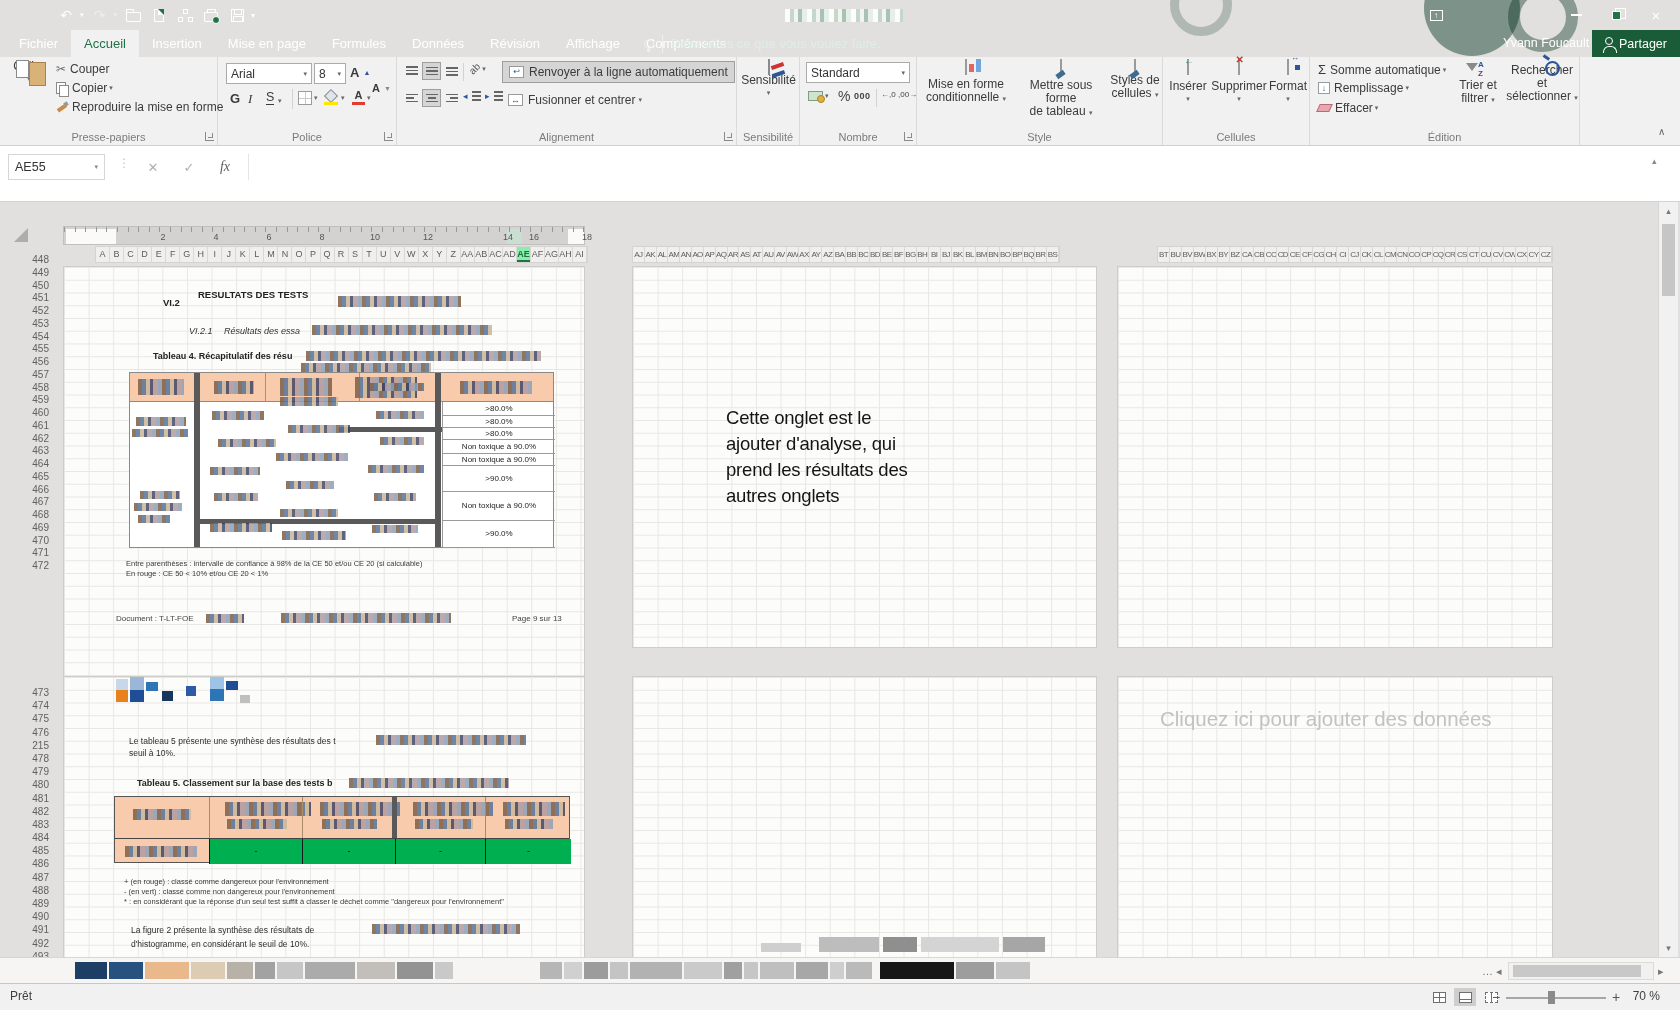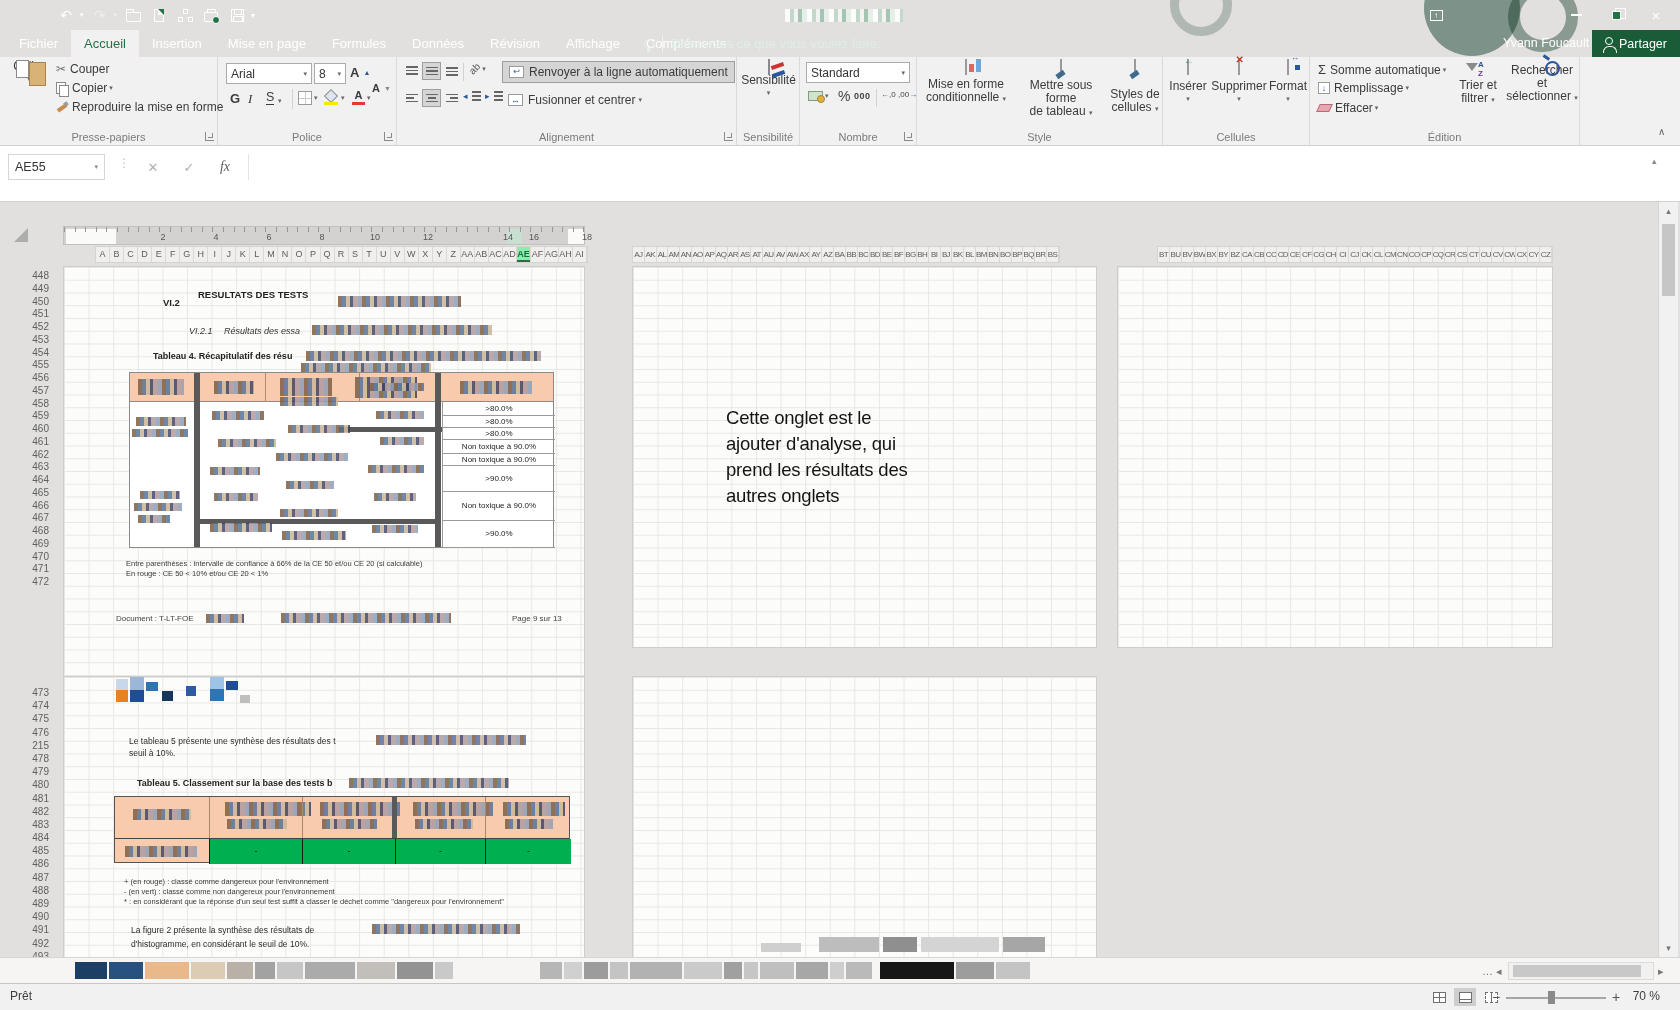--- a/index.html
+++ b/index.html
@@ -478,21 +478,21 @@
         <div class="lbl" style="margin-top:4px;">Mise en forme</div>
         <div class="lbl"><span>conditionnelle</span> <span class="car" style="display:inline;">▾</span></div>
       </div>
       <div class="bigbtn" style="left:96px;top:3px;width:96px;">
         <span class="ic-ft"></span>
         <div class="lbl" style="margin-top:5px;">Mettre sous forme</div>
         <div class="lbl"><span>de tableau</span> <span class="car" style="display:inline;">▾</span></div>
       </div>
       <div class="bigbtn" style="left:192px;top:3px;width:52px;">
         <span class="ic-cs"></span>
-        <div class="lbl" style="margin-top:14px;">Styles de</div>
+        <div class="lbl" style="margin-top:0;">Styles de</div>
         <div class="lbl"><span>cellules</span> <span class="car" style="display:inline;">▾</span></div>
       </div>
       <div class="rgl">Style</div>
     </div>
 
     <div class="rg" style="left:1163px;width:147px;">
       <div class="bigbtn" style="left:2px;top:3px;width:46px;">
         <span class="ic-cell"><span class="ov" style="left:-4px;top:-4px;color:#2e8f85;">←</span></span>
         <div class="lbl" style="margin-top:6px;">Insérer</div><span class="car">▾</span>
       </div>
@@ -675,21 +675,21 @@
         <div class="colcell">CS</div>
         <div class="colcell">CT</div>
         <div class="colcell">CU</div>
         <div class="colcell">CV</div>
         <div class="colcell">CW</div>
         <div class="colcell">CX</div>
         <div class="colcell">CY</div>
         <div class="colcell">CZ</div>
       </div>
 
-    <div class="rowgut" style="top:68px;">
+    <div class="rowgut" style="top:52px;">
         <div class="rowcell">448</div>
         <div class="rowcell">449</div>
         <div class="rowcell">450</div>
         <div class="rowcell">451</div>
         <div class="rowcell">452</div>
         <div class="rowcell">453</div>
         <div class="rowcell">454</div>
         <div class="rowcell">455</div>
         <div class="rowcell">456</div>
         <div class="rowcell">457</div>
@@ -784,21 +784,21 @@
           <div class="px" style="left: 150px; top: 136px; width: 58px; height: 8px;"></div>
           <div class="px" style="left: 152px; top: 158px; width: 64px; height: 9px;"></div>
           <div class="px" style="left: 240px; top: 10px; width: 54px; height: 8px;"></div>
           <div class="px" style="left: 246px; top: 38px; width: 48px; height: 8px;"></div>
           <div class="px" style="left: 250px; top: 64px; width: 44px; height: 8px;"></div>
           <div class="px" style="left: 238px; top: 92px; width: 56px; height: 8px;"></div>
           <div class="px" style="left: 244px; top: 120px; width: 42px; height: 8px;"></div>
           <div class="px" style="left: 242px; top: 152px; width: 46px; height: 8px;"></div>
         </div>
 
-      <div class="pc fn" style="left:62px;top:292px;">Entre parenthèses : intervalle de confiance à 66% de la CE 50 et/ou CE 20 (si calculable)</div>
+      <div class="pc fn" style="left:62px;top:292px;">Entre parenthèses : intervalle de confiance à 98% de la CE 50 et/ou CE 20 (si calculable)</div>
       <div class="pc fn" style="left:62px;top:302px;">En rouge : CE 50 &lt; 10% et/ou CE 20 &lt; 1%</div>
       <div class="pc ftr" style="left:52px;top:347px;">Document : T-LT-FOE</div>
       <div class="px" style="left:142px;top:347px;width:38px;height:9px;"></div>
       <div class="px" style="left:217px;top:346px;width:170px;height:10px;"></div>
       <div class="pc ftr" style="left:448px;top:347px;">Page 9 sur 13</div>
     </div>
 
     <div class="page" style="left:632px;top:64px;width:465px;height:382px;">
       <div class="pc" style="left:93px;top:138px;">
           <div class="annline">Cette onglet est le</div>
@@ -866,20 +866,23 @@
     <div class="page" style="left:632px;top:474px;width:465px;height:283px;">
       <div>
           <div class="blk" style="left: 186px; top: 260px; width: 60px; height: 15px; background: rgb(189, 189, 189);"></div>
           <div class="blk" style="left: 250px; top: 260px; width: 34px; height: 15px; background: rgb(143, 143, 143);"></div>
           <div class="blk" style="left: 288px; top: 260px; width: 78px; height: 15px; background: rgb(212, 212, 212);"></div>
           <div class="blk" style="left: 370px; top: 260px; width: 42px; height: 15px; background: rgb(166, 166, 166);"></div>
           <div class="blk" style="left: 128px; top: 266px; width: 40px; height: 9px; background: rgb(207, 207, 207);"></div>
         </div>
     </div>
 
+    <div class="page" style="left:1117px;top:474px;width:436px;height:283px;">
+      <div class="ghost">Cliquez ici pour ajouter des données</div>
+    </div>
   </div>
 
   <div class="vscroll">
     <span class="vs-arrow" style="top:4px;">▴</span>
     <div class="vs-thumb"></div>
     <span class="vs-arrow" style="bottom:4px;">▾</span>
   </div>
 
   <div class="sheetstrip">
     <div style="position:absolute;inset:0;">

